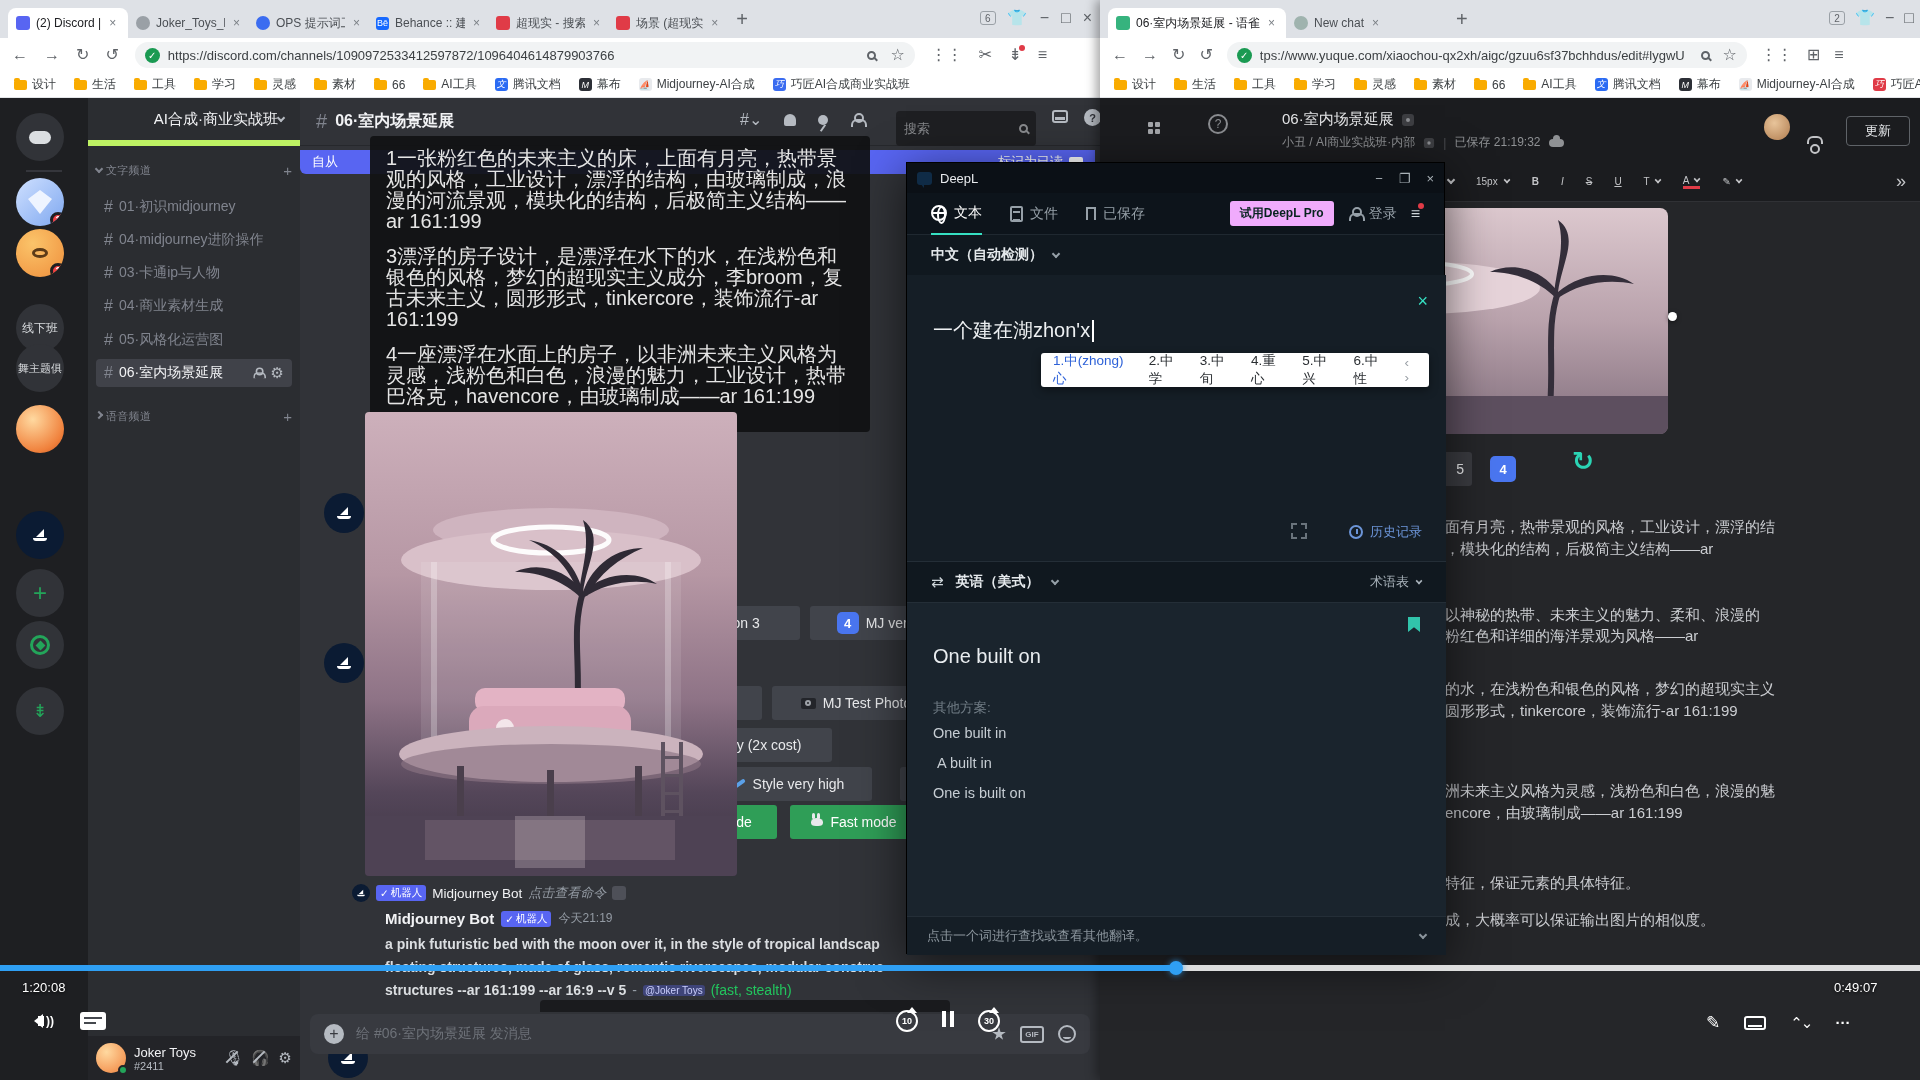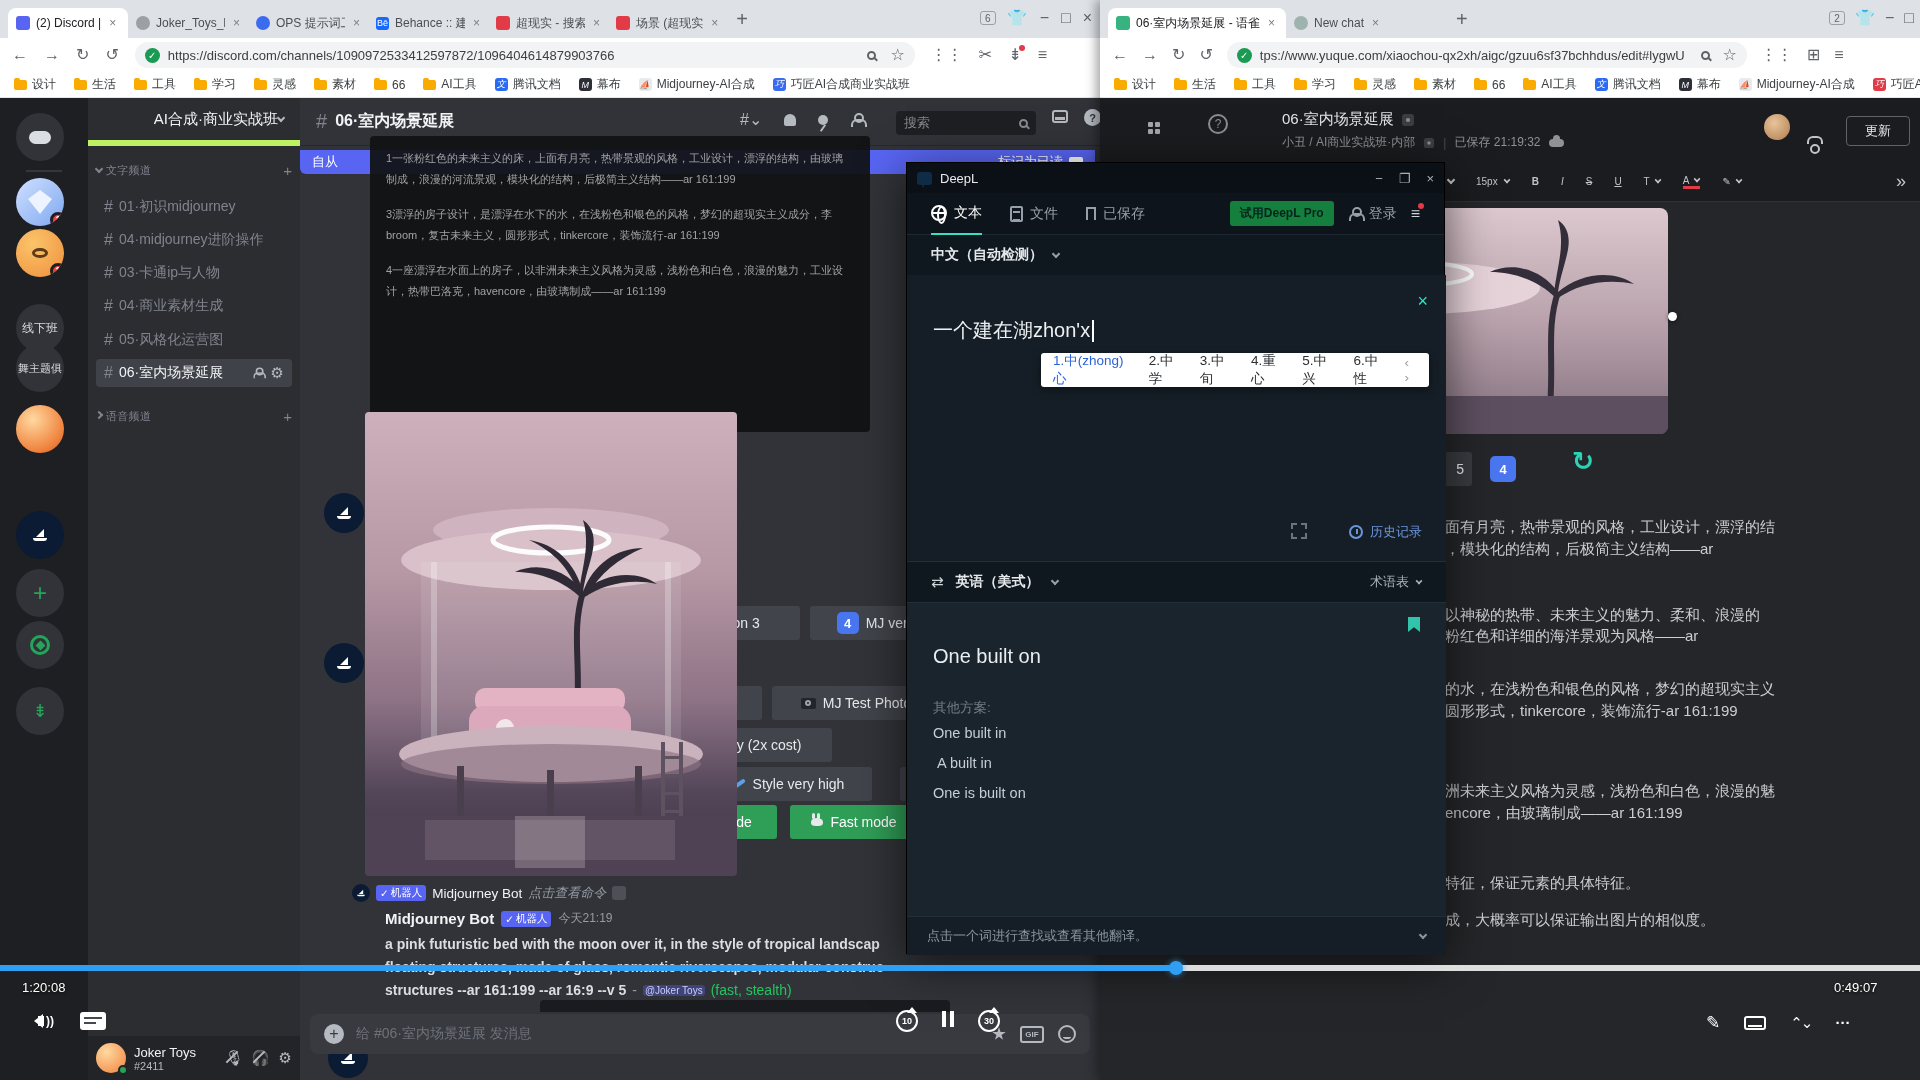--- a/index.html
+++ b/index.html
@@ -37,48 +37,48 @@
  min-width:16px;height:16px;border-radius:8px;border:3px solid #1e1f22;display:flex;align-items:center;justify-content:center}
 .sidebar{background:#2b2d31}
 .chn{height:28px;border-radius:4px;display:flex;align-items:center;gap:6px;padding:0 8px;color:#80848e;font-size:14px;white-space:nowrap;overflow:hidden}
 .chn .hash{font-size:16px;color:#80848e}
 .chn.active{background:#404249;color:#f2f3f5}
 .cat{font-size:11px;color:#80848e;letter-spacing:.3px;display:flex;align-items:center;gap:4px}
 .chev{width:6px;height:6px;border-right:2px solid currentColor;border-bottom:2px solid currentColor;
  display:inline-block;transform:rotate(45deg);margin-top:-3px}
 .chev.r{transform:rotate(-45deg)}
 .hicon{color:#b5bac1}
-.searchbox{background:#1e1f22;border-radius:4px;height:24px;display:flex;align-items:center;justify-content:space-between;
+.searchbox{background:#1e1f22;border-radius:4px;height:35px;display:flex;align-items:center;justify-content:space-between;
  padding:0 8px;color:#87898c;font-size:13px}
 .mag{width:9px;height:9px;border:2px solid currentColor;border-radius:50%;position:relative;flex:0 0 auto}
 .mag::after{content:"";position:absolute;width:5px;height:2px;background:currentColor;transform:rotate(45deg);right:-4px;bottom:-2px}
 .banner{background:#5865f2;border-radius:0 0 6px 6px;color:#fff;font-size:13px;display:flex;align-items:center;
  justify-content:space-between;padding:0 12px}
-.overlaybox{background:rgba(17,18,20,.94);color:#a3a3a3;font-size:11px;line-height:21px;padding:12px 16px;border-radius:4px}
+.overlaybox{background:rgba(17,18,20,.94);color:#e5e5e5;font-size:20px;line-height:21px;padding:12px 16px;border-radius:4px}
 .overlaybox p{margin-bottom:14px}
 .pill{height:34px;border-radius:3px;background:#41444b;color:#e8e9eb;font-size:14px;display:flex;align-items:center;
  justify-content:center;gap:7px;padding:0 12px;white-space:nowrap}
 .pill.green{background:#2f9e57;color:#fff}
 .kbadge{background:#4a76f0;color:#fff;border-radius:5px;width:22px;height:22px;display:flex;align-items:center;justify-content:center;font-weight:bold;font-size:13px}
 .botbadge{background:#5865f2;color:#fff;font-size:10.5px;border-radius:3px;padding:1px 4px;display:inline-flex;align-items:center;gap:2px}
 .mention{background:rgba(88,101,242,.35);color:#c9cdfb;border-radius:3px;padding:0 2px}
 .msgbold{font-weight:bold;color:#dbdee1;font-size:14px;white-space:nowrap;overflow:hidden}
 .inputbar{background:#383a40;border-radius:8px;display:flex;align-items:center;color:#6d7178;font-size:14px}
 .avatar{border-radius:50%;background:#404e72;display:flex;align-items:center;justify-content:center;position:relative}
 .boat{position:relative;width:14px;height:12px}
 .boat::before{content:"";position:absolute;left:3px;top:0;border-left:8px solid transparent;border-bottom:8px solid #fff}
 .boat::after{content:"";position:absolute;left:0;top:9px;width:14px;height:3px;background:#fff;border-radius:0 0 4px 4px}
 .gear{color:#b5bac1;font-size:15px}
 
 .dl{background:#151e26;box-shadow:0 10px 45px rgba(0,0,0,.6);border:1px solid #000}
 .dl-titlebar{background:#0b1016;color:#e8eaed;font-size:13px}
 .dl-tabs{background:#0d141b;border-bottom:1px solid #1f2830}
 .dl-tab{display:flex;align-items:center;gap:7px;font-size:14px;color:#96a0a8}
 .dl-tab.on{color:#fff}
-.dl-pro{background:#15803d;color:#06231e;font-size:12px;font-weight:bold;border-radius:3px;padding:4px 10px}
+.dl-pro{background:#f0abfc;color:#06231e;font-size:12px;font-weight:bold;border-radius:3px;padding:4px 10px}
 .imebar{background:#fff;border-radius:3px;box-shadow:0 3px 10px rgba(0,0,0,.4);display:flex;align-items:center;
  gap:14px;padding:0 12px;font-size:13.5px;color:#2b2f33}
 .glb{width:16px;height:16px;border:2px solid currentColor;border-radius:50%;position:relative}
 .glb::before{content:"";position:absolute;left:-1px;top:5px;width:14px;height:2px;background:currentColor}
 .glb::after{content:"";position:absolute;left:4px;top:-1px;width:5px;height:14px;border:2px solid currentColor;border-radius:50%}
 .docic{width:13px;height:16px;border:2px solid currentColor;border-radius:2px;position:relative}
 .docic::after{content:"";position:absolute;left:1px;top:3px;width:7px;height:6px;
  border-top:2px solid currentColor;border-bottom:2px solid currentColor}
 .bmk{width:12px;height:15px;background:currentColor;clip-path:polygon(0 0,100% 0,100% 100%,50% 68%,0 100%)}
 .clockic{width:14px;height:14px;border:2px solid currentColor;border-radius:50%;position:relative}

